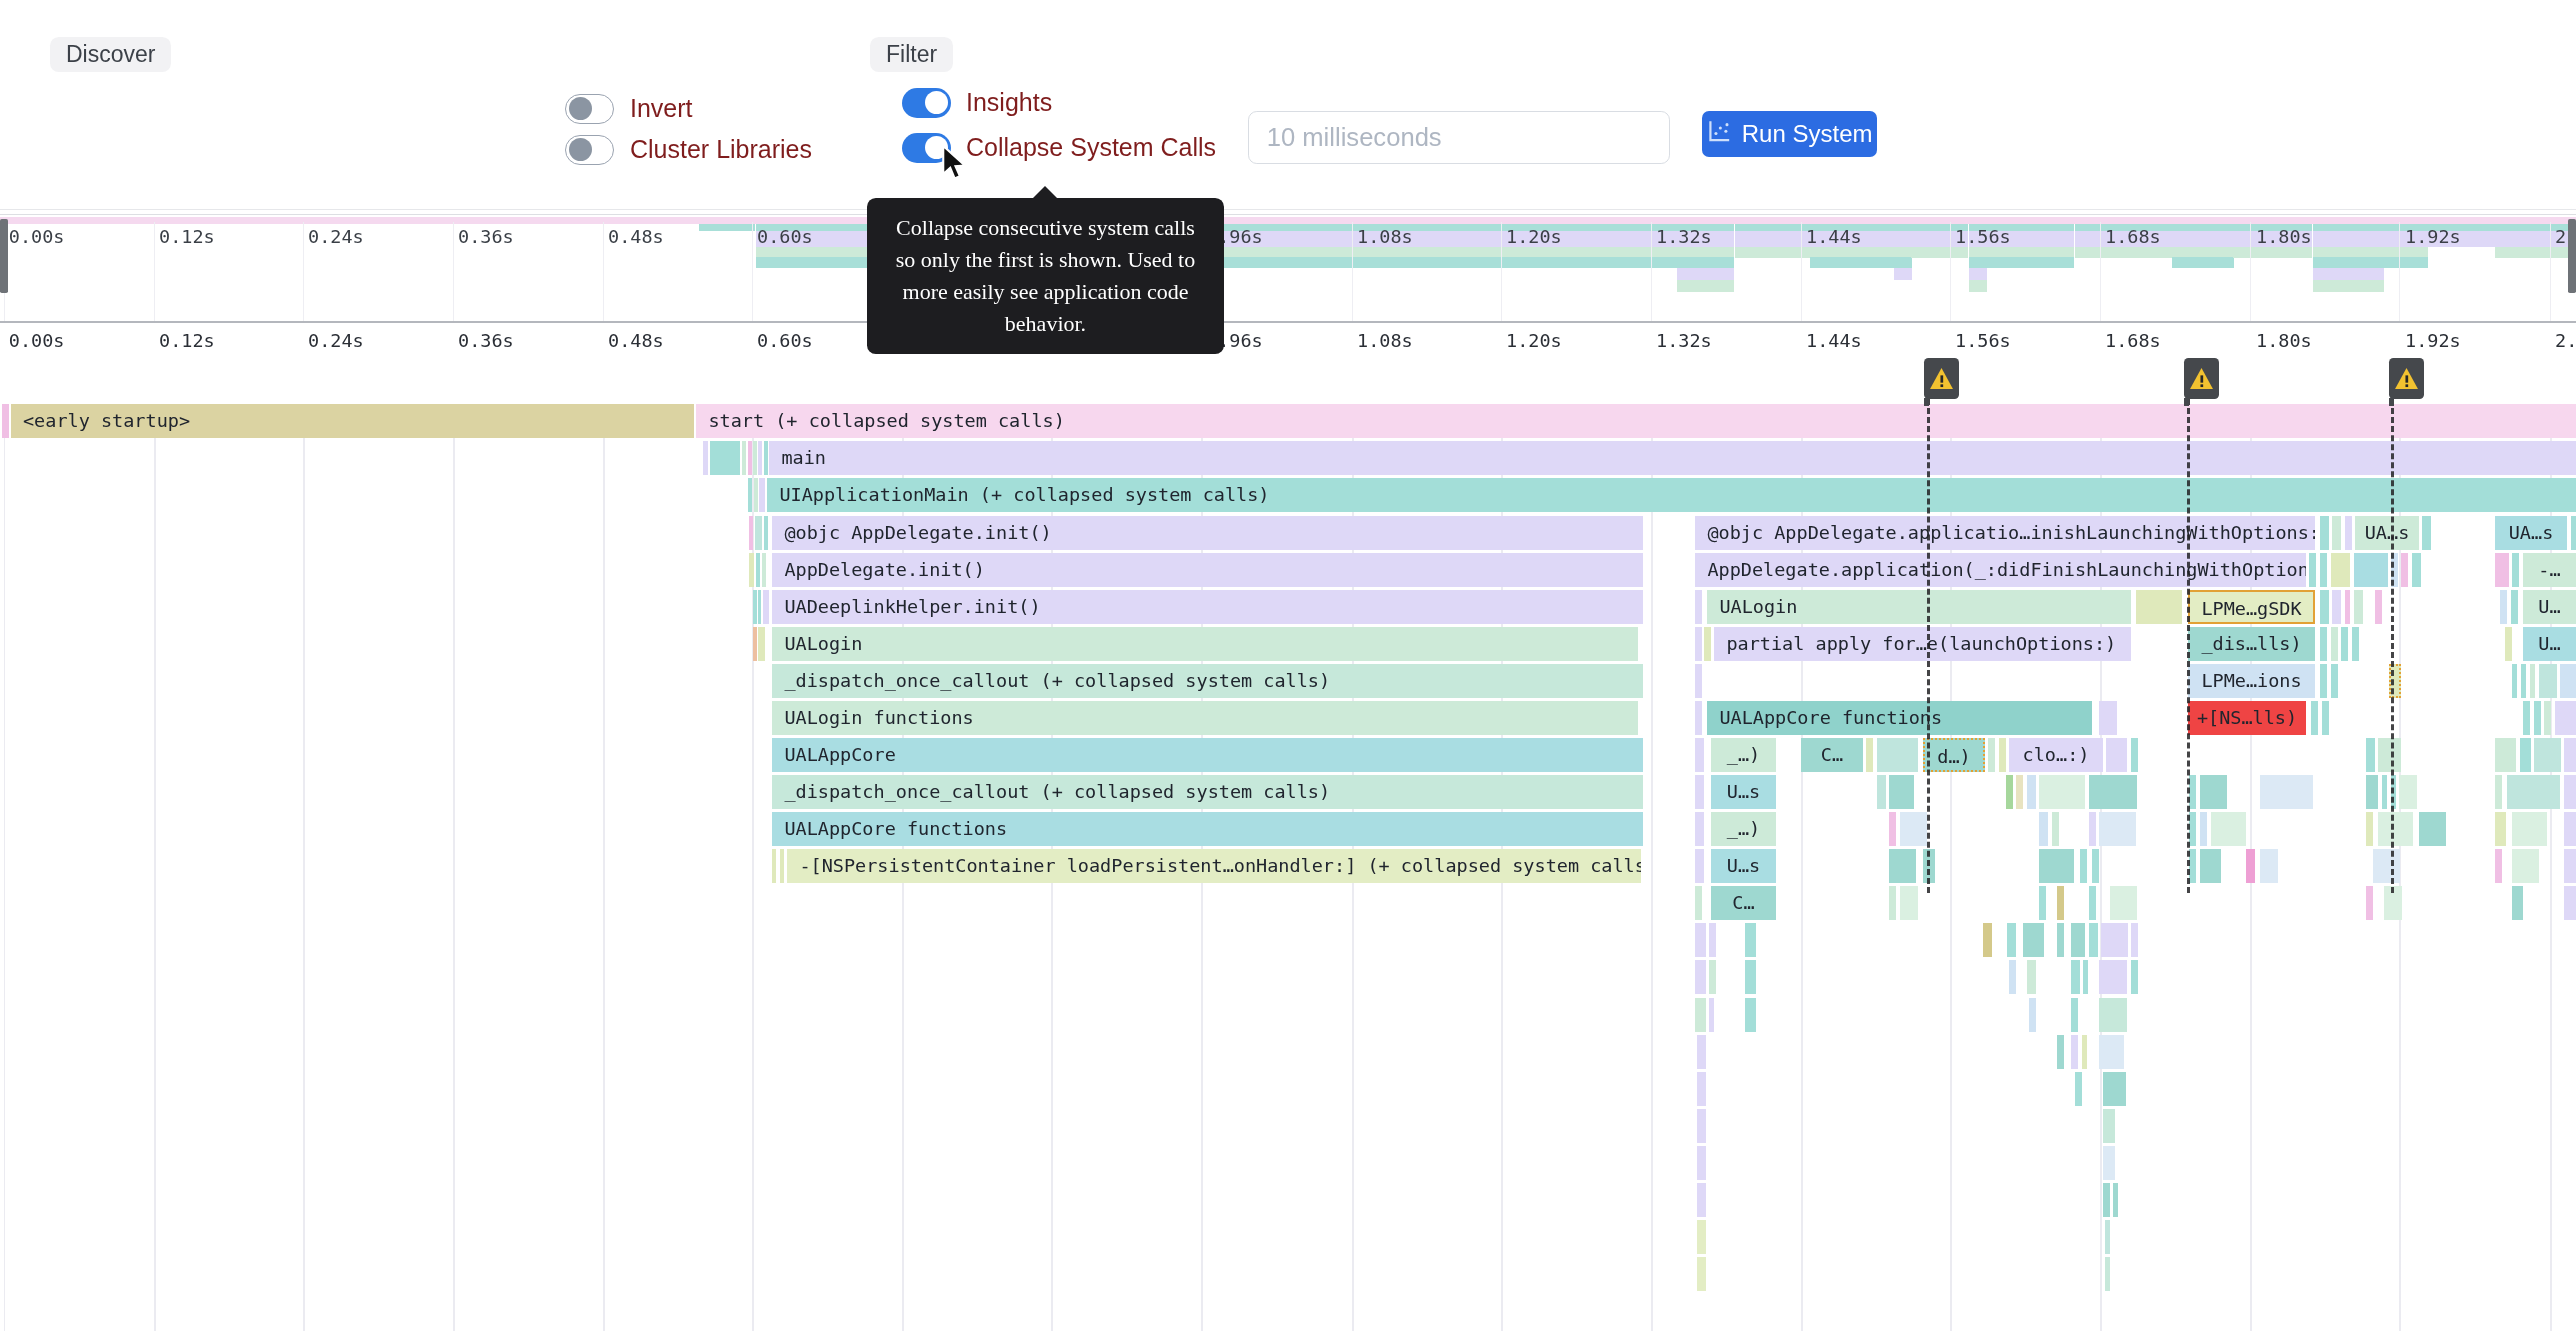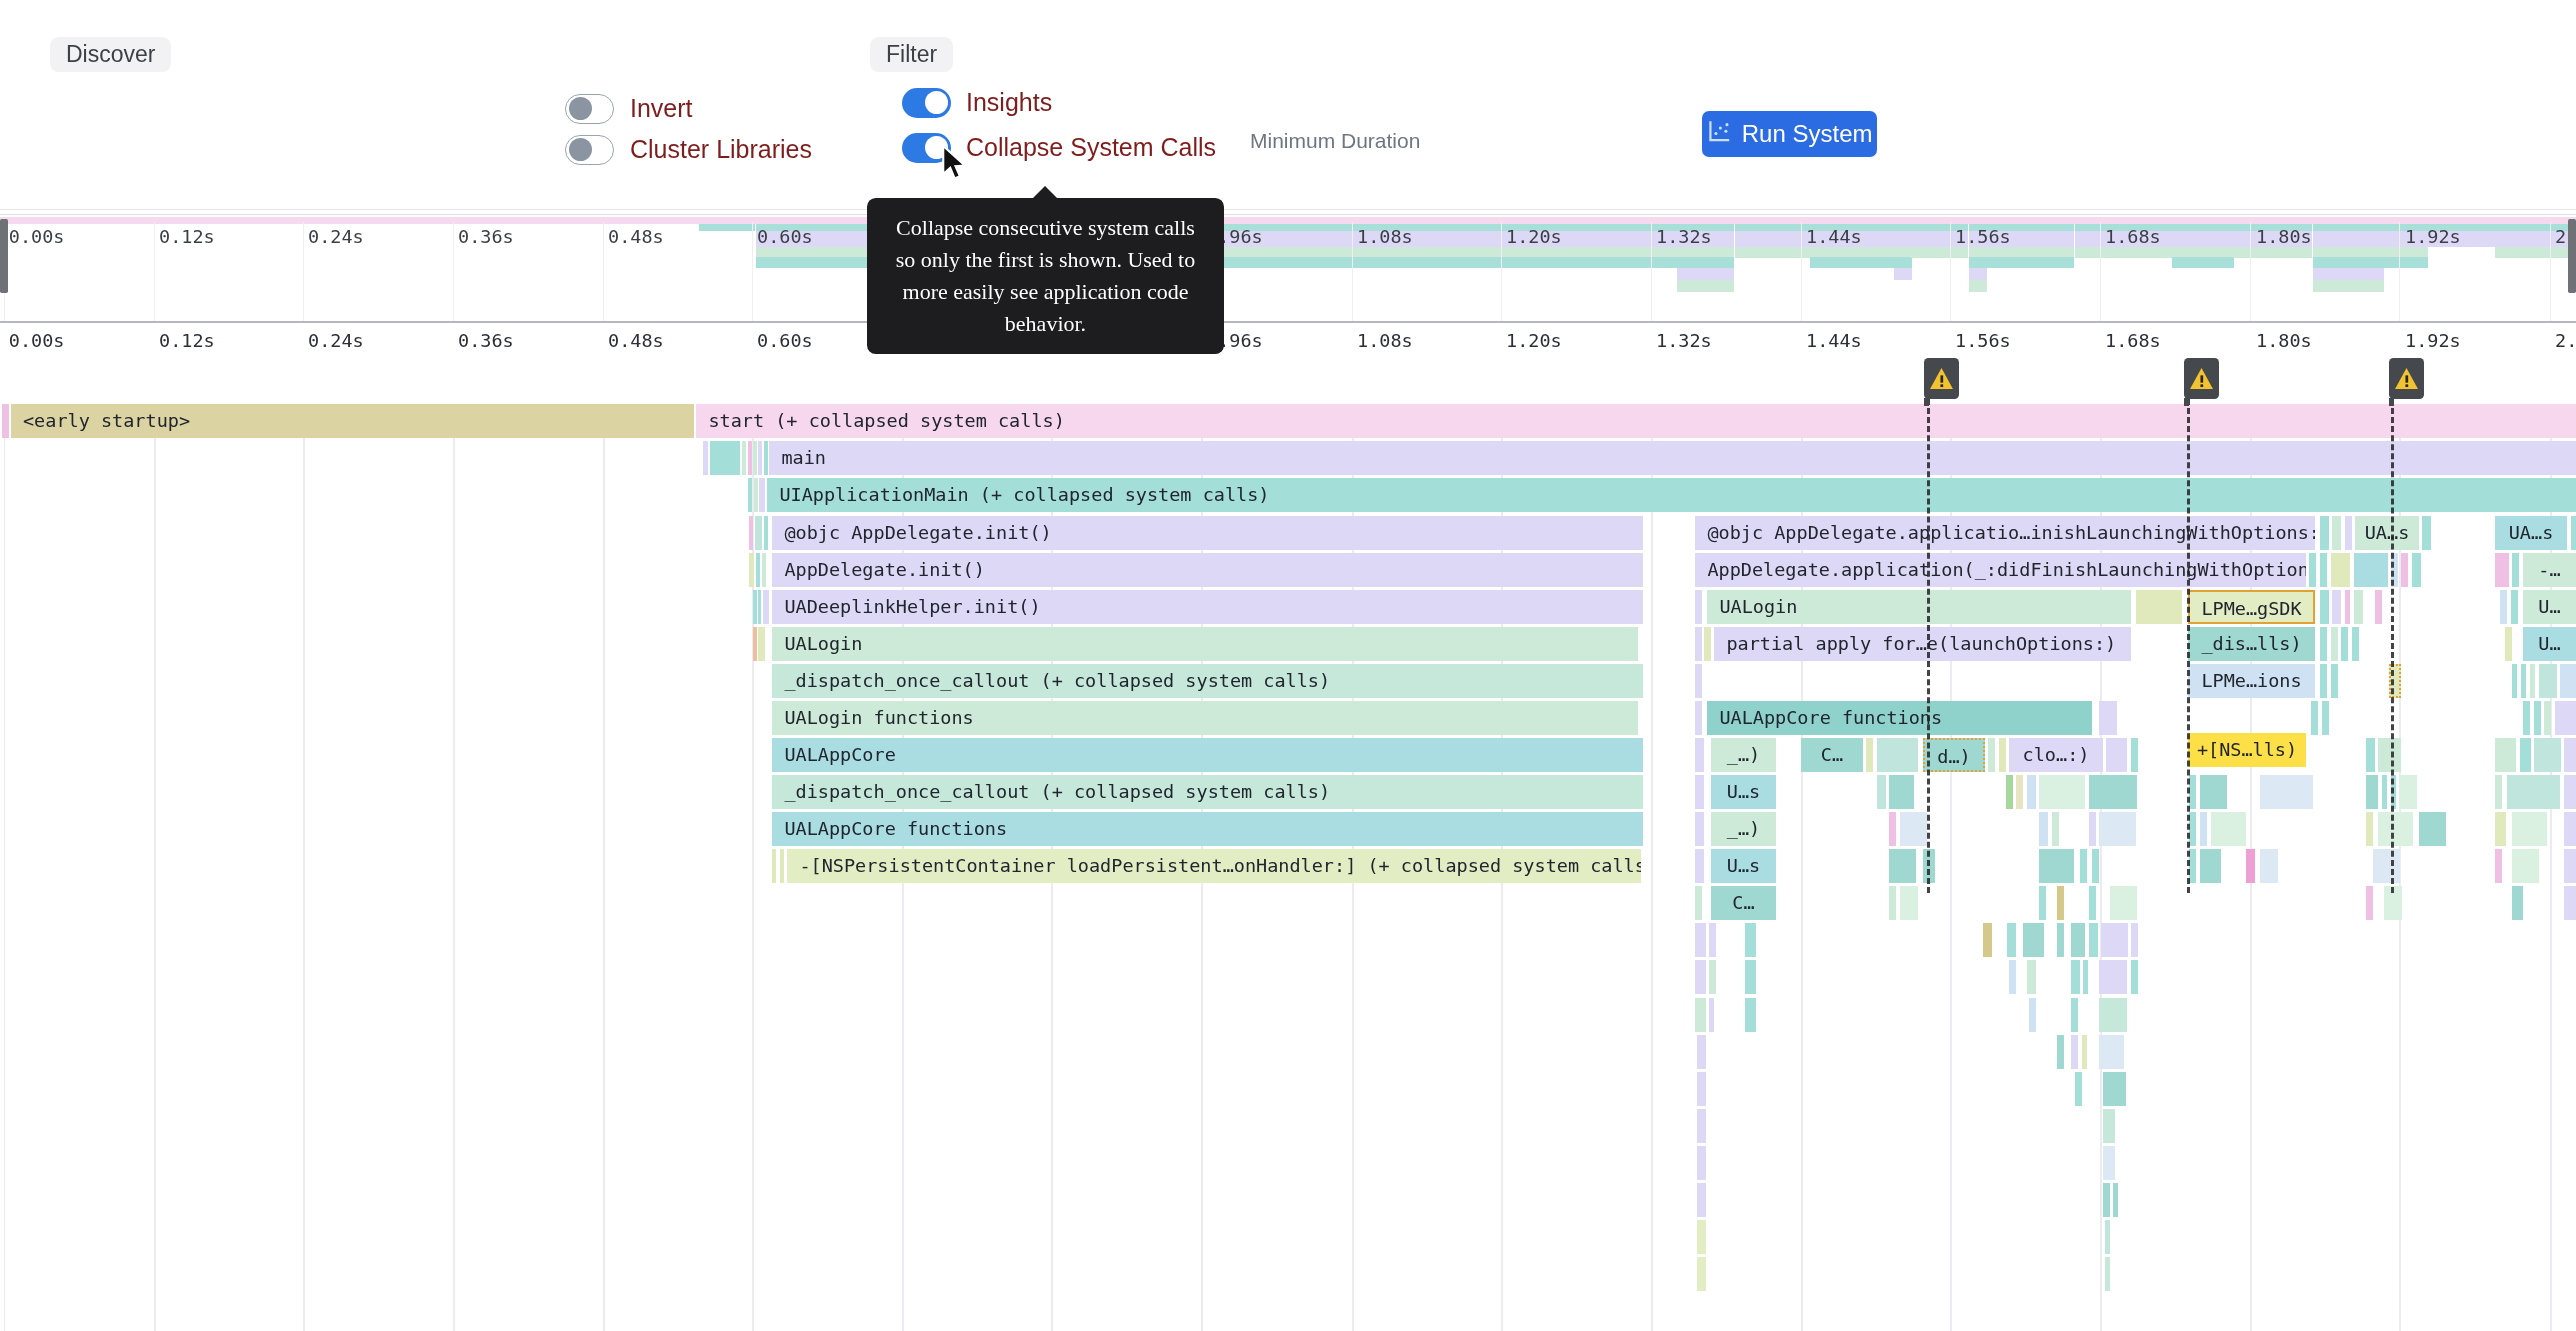--- a/index.html
+++ b/index.html
@@ -84,20 +84,21 @@
     <div class="toggle on" style="left:902px;top:88px;">
         <div class="knob"></div>
       </div>
     <div class="tglabel" style="left:966px;top:88px;">Insights</div>
     <div class="toggle on" style="left:902px;top:133px;">
         <div class="knob"></div>
       </div>
     <div class="tglabel" style="left:966px;top:133px;">Collapse System Calls</div>
 
     <div class="fieldlabel" style="left:1250px;top:85px;">Minimum Duration</div>
+    <input class="txtinput" style="left: 1248px; top: 111px; width: 422px; height: 53px;" placeholder="10 milliseconds">
     <button id="run-details">
       <span>
         <svg width="26.5" height="26.5" viewBox="0 0 24 24" fill="none" stroke="#cfe0fb" stroke-width="2">
           <path d="M4 3 v17 h17"></path>
           <circle cx="9" cy="14" r="1.4" fill="#cfe0fb" stroke="none"></circle>
           <circle cx="13" cy="9" r="1.4" fill="#cfe0fb" stroke="none"></circle>
           <circle cx="18" cy="12" r="1.4" fill="#cfe0fb" stroke="none"></circle>
           <circle cx="19" cy="6" r="1.4" fill="#cfe0fb" stroke="none"></circle>
         </svg>
       </span>
@@ -341,21 +342,21 @@
       <div class="bar" style="left: 2389px; top: 664px; width: 11.5px; background: rgb(223, 233, 187); border: 2.6px dotted rgb(226, 161, 53);"></div>
       <div class="bar" style="left: 2512px; top: 664px; width: 5.3px; background: rgb(163, 222, 216);"></div>
       <div class="bar" style="left: 2521px; top: 664px; width: 5.3px; background: rgb(163, 222, 216);"></div>
       <div class="bar" style="left: 2530px; top: 664px; width: 5.3px; background: rgb(205, 234, 216);"></div>
       <div class="bar" style="left: 2539px; top: 664px; width: 17.7px; background: rgb(191, 229, 221);"></div>
       <div class="bar" style="left: 2560px; top: 664px; width: 16px; background: rgb(207, 226, 243);"></div>
       <div class="bar" style="left: 772px; top: 701px; width: 866px; background: rgb(205, 234, 216);"><span>UALogin functions</span></div>
       <div class="bar" style="left: 1695px; top: 701px; width: 7px; background: rgb(222, 216, 247);"></div>
       <div class="bar" style="left: 1707px; top: 701px; width: 385px; background: rgb(143, 210, 203);"><span>UALAppCore functions</span></div>
       <div class="bar" style="left: 2099px; top: 701px; width: 17.7px; background: rgb(222, 216, 247);"></div>
-      <div class="bar ctr" style="left: 2188px; top: 733px; width: 118px; background: #fde047;"><span>+[NS…lls)</span></div>
+      <div class="bar ctr" style="left: 2188px; top: 701px; width: 118px; background: #ef4444;"><span>+[NS…lls)</span></div>
       <div class="bar" style="left: 2311px; top: 701px; width: 7px; background: rgb(163, 222, 216);"></div>
       <div class="bar" style="left: 2322px; top: 701px; width: 7px; background: rgb(163, 222, 216);"></div>
       <div class="bar" style="left: 2523px; top: 701px; width: 7px; background: rgb(163, 222, 216);"></div>
       <div class="bar" style="left: 2534px; top: 701px; width: 7px; background: rgb(163, 222, 216);"></div>
       <div class="bar" style="left: 2544px; top: 701px; width: 7px; background: rgb(205, 234, 216);"></div>
       <div class="bar" style="left: 2555px; top: 701px; width: 21px; background: rgb(222, 216, 247);"></div>
       <div class="bar" style="left: 772px; top: 738px; width: 871px; background: rgb(169, 221, 226);"><span>UALAppCore</span></div>
       <div class="bar" style="left: 1695px; top: 738px; width: 8.8px; background: rgb(222, 216, 247);"></div>
       <div class="bar ctr" style="left: 1711px; top: 738px; width: 65px; background: rgb(205, 234, 216);"><span>_…)</span></div>
       <div class="bar ctr" style="left: 1801px; top: 738px; width: 62px; background: rgb(158, 216, 208);"><span>C…</span></div>

